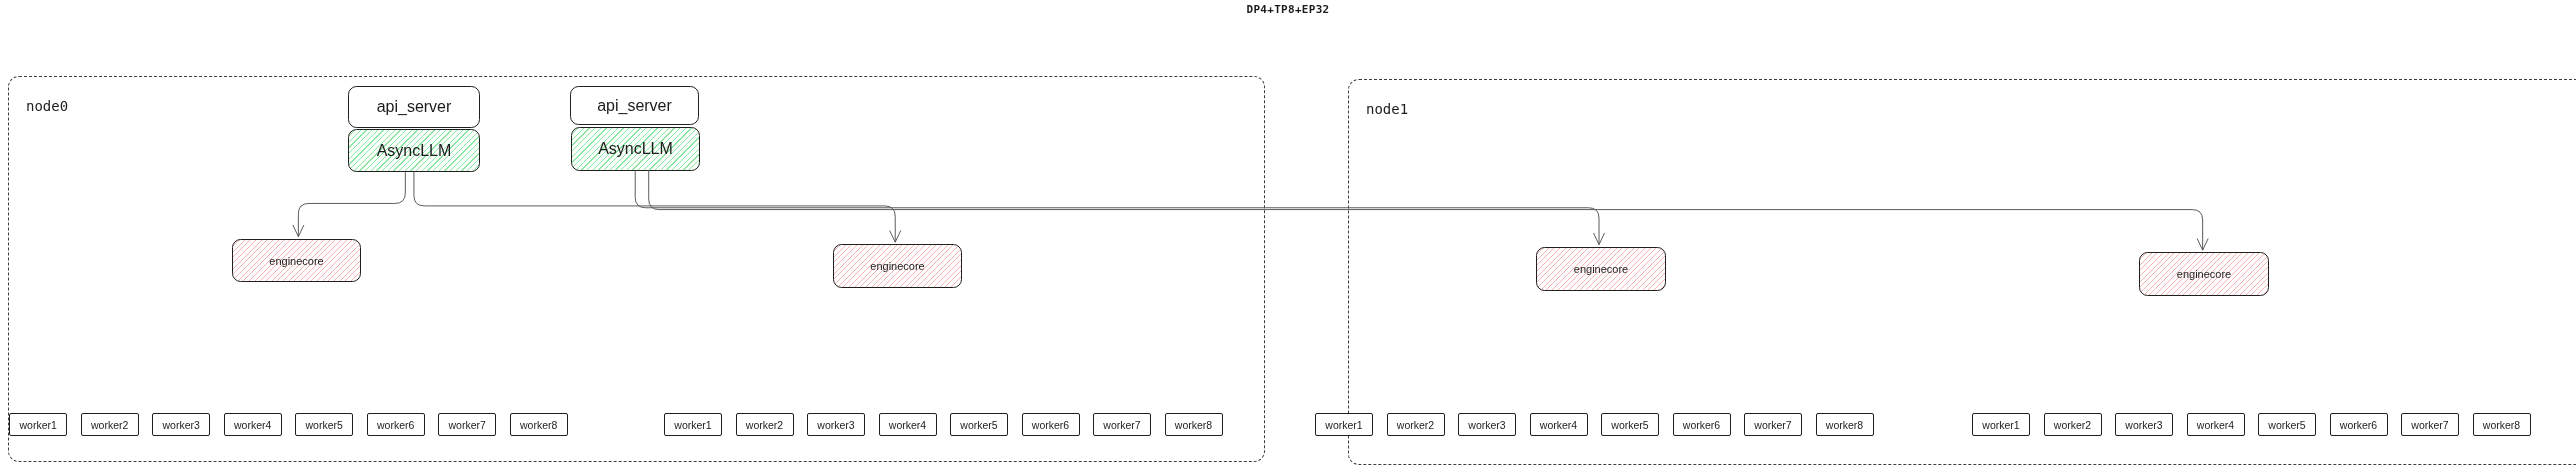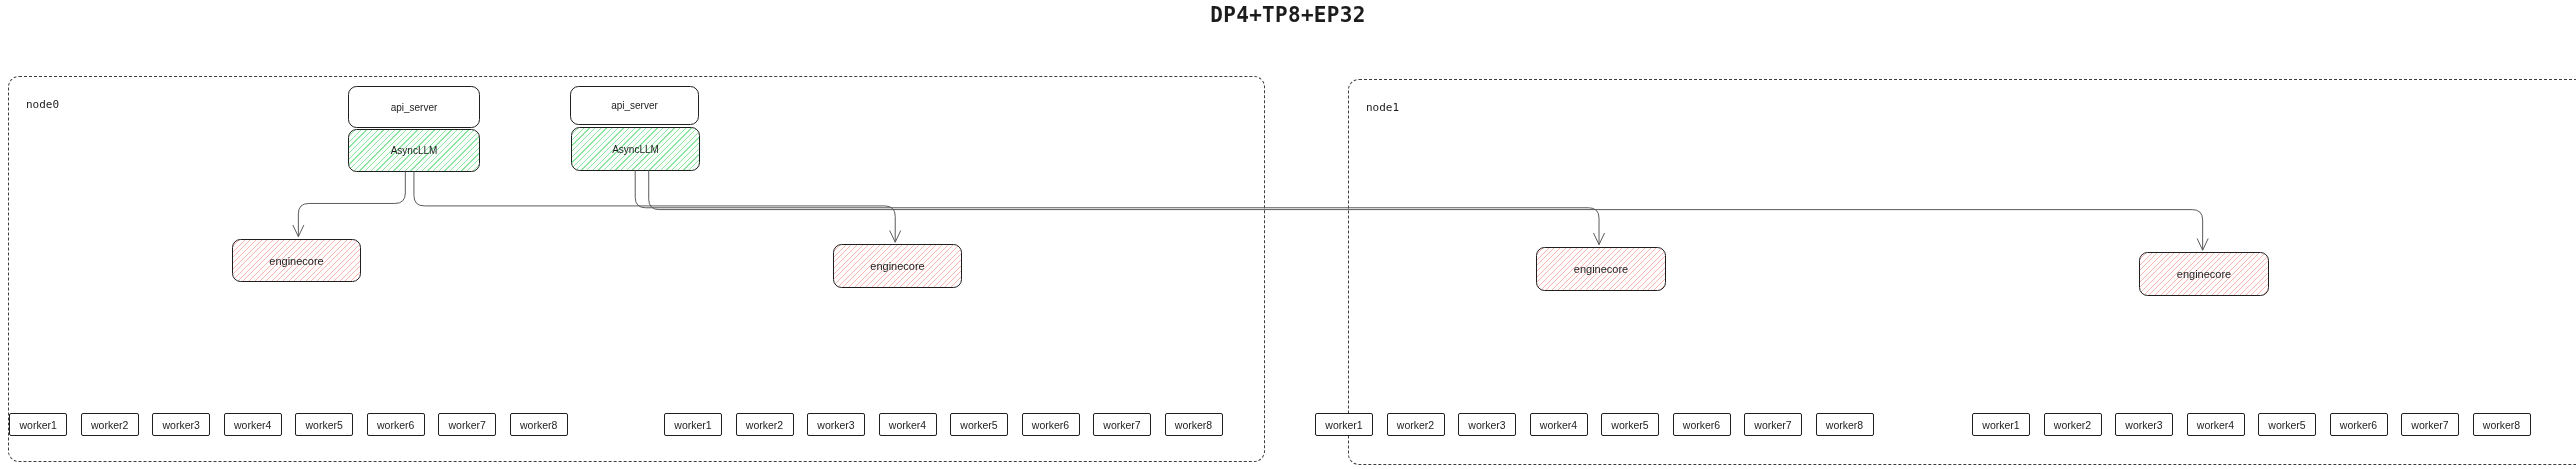--- a/index.html
+++ b/index.html
@@ -2,35 +2,35 @@
 <html style="--text: #1c1c1c; --box_border: #1f1f1f; --node_border: #3d3d3d; --edge: #585858; --green_hatch: #8ce6a3; --async_bg: #fbfefb; --red_hatch: #f6b6b0; --engine_bg: #fffdfd;font-size:9.8px"><head>
 <meta charset="utf-8">
 <style>
   html,body{margin:0;padding:0;background:#ffffff;}
   .canvas{
     position:relative;width:2576px;height:469px;overflow:hidden;
     font-family:"Liberation Sans",sans-serif;color:var(--text,#1c1c1c);
   }
   .title{
     position:absolute;left:0;right:0;top:3.1px;text-align:center;
-    font-family:"DejaVu Sans Mono",monospace;font-weight:bold;font-size:21px;
+    font-family:"DejaVu Sans Mono",monospace;font-weight:bold;font-size:11px;
     letter-spacing:0.3px;color:var(--text,#1c1c1c);
   }
   .node{
     position:absolute;border:1.2px dashed var(--node_border,#3d3d3d);
     border-radius:11px;background:transparent;
   }
   .node-label{
     position:absolute;left:17px;top:21px;
-    font-family:"DejaVu Sans Mono",monospace;font-size:11px;color:var(--text,#1c1c1c);
+    font-family:"DejaVu Sans Mono",monospace;font-size:14px;color:var(--text,#1c1c1c);
   }
   .box{
     position:absolute;display:flex;align-items:center;justify-content:center;
     border:1.5px solid var(--box_border,#1f1f1f);border-radius:8.6px;
-    background:#ffffff;font-size:10px;color:var(--text,#1c1c1c);
+    background:#ffffff;font-size:16px;color:var(--text,#1c1c1c);
     box-sizing:border-box;
   }
   .hatch-green{
     background-color:var(--async_bg,#fbfefb);
     background-image:repeating-linear-gradient(135deg,
       var(--green_hatch,#8ce6a3) 0, var(--green_hatch,#8ce6a3) 0.9px,
       transparent 0.9px, transparent 4px);
     text-align:right;
   }
   .hatch-red{

